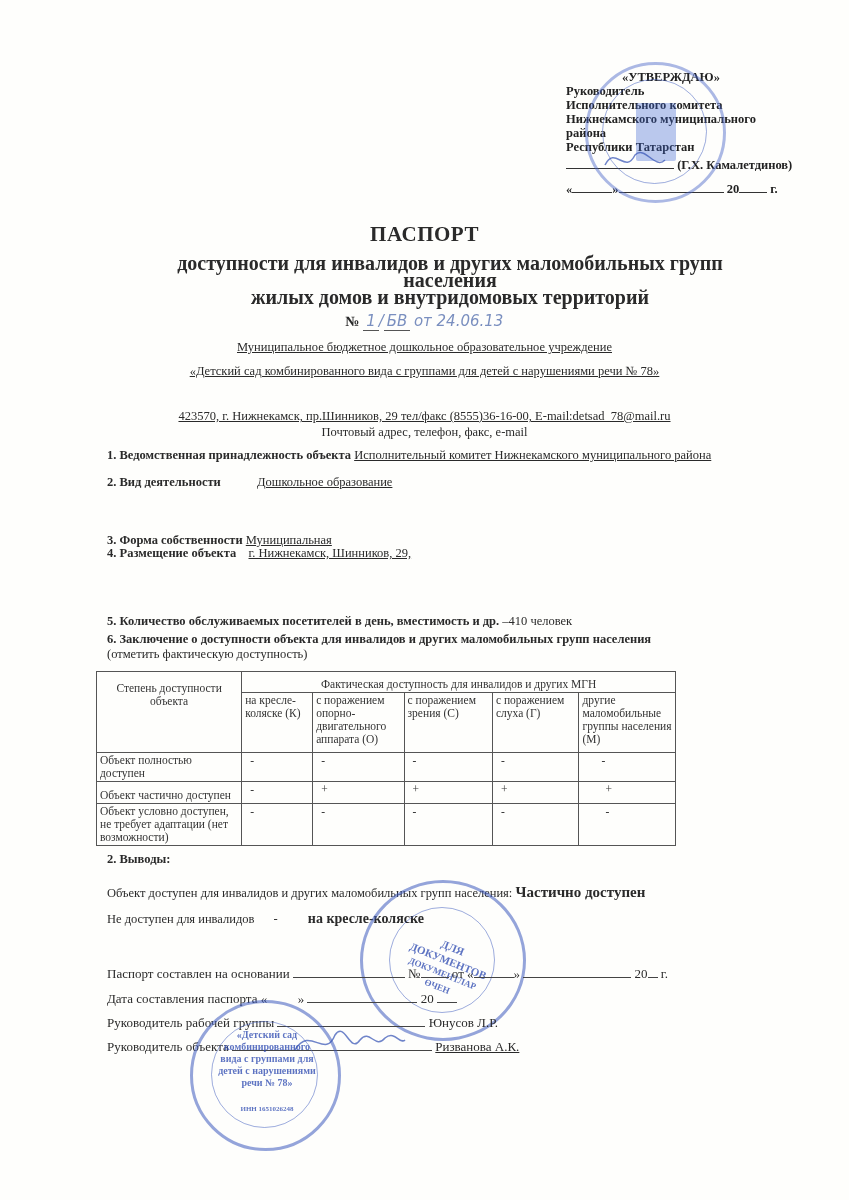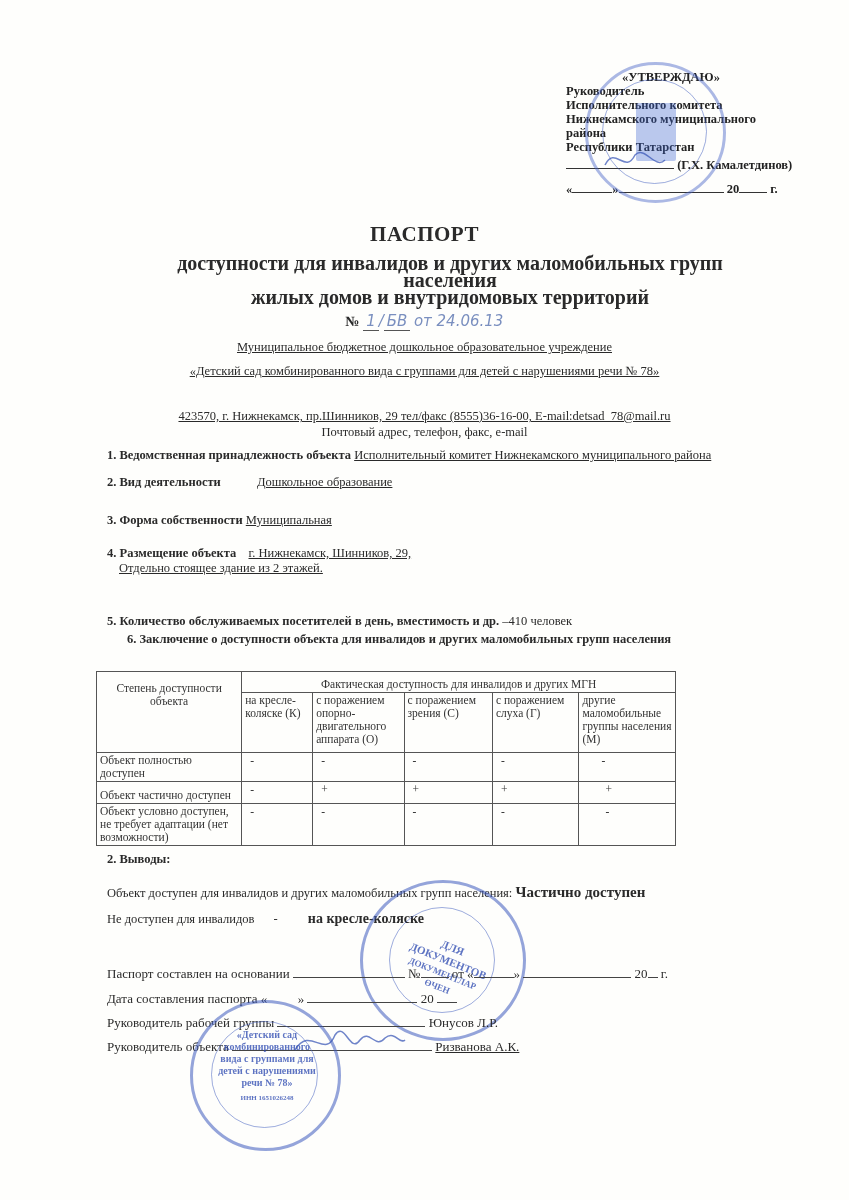--- a/index.html
+++ b/index.html
@@ -96,36 +96,36 @@
 
 <div class="abs item" style="top:448px;">
   <span class="lbl">1. Ведомственная принадлежность объекта</span>
   <span class="val">Исполнительный комитет Нижнекамского муниципального района</span>
 </div>
 <div class="abs item" style="top:475px;">
   <span class="lbl">2. Вид деятельности</span>
   <span style="display:inline-block; width:30px;"></span>
   <span class="val">Дошкольное образование</span>
 </div>
-<div class="abs item" style="top:513px;">
+<div class="abs item" style="top:533px;">
   <span class="lbl">3. Форма собственности</span>
   <span class="val">Муниципальная</span>
 </div>
 <div class="abs item" style="top:546px;">
   <span class="lbl">4. Размещение объекта</span>
   <span style="display:inline-block; width:6px;"></span>
   <span class="val">г. Нижнекамск, Шинников, 29,</span>
-  <div style="padding-left:0;"><span class="val" style="padding-left:12px;">Отдельно стоящее здание  из 2 этажей.</span></div>
 </div>
 <div class="abs item" style="top:614px;">
   <span class="lbl">5. Количество обслуживаемых посетителей в день, вместимость и др.</span>
   <span>–410 человек</span>
 </div>
-<div class="abs item" style="top:632px;margin-left:20px;">
+<div class="abs item" style="top:632px;">
   <div class="lbl">6. Заключение о доступности объекта для инвалидов и других  маломобильных групп населения</div>
+  <div>(отметить фактическую доступность)</div>
 </div>
 
 <table class="acc">
   <colgroup>
     <col style="width:187px">
       <col style="width:87px">
       <col style="width:100px">
       <col style="width:101px">
       <col style="width:98px">
       <col style="width:103px">
@@ -218,21 +218,21 @@
 </div>
 
 <div class="stamp" style="left:190px; top:1000px; width:145px; height:145px;">
   <div class="inner" style="left:18px; top:18px; width:105px; height:105px;"></div>
   <div class="stamp-txt" style="left:24px; top:26px; width:100px; font-size:10px; line-height:12px;">
     <div>«Детский сад</div>
     <div>комбинированного</div>
     <div>вида с группами для</div>
     <div>детей с нарушениями</div>
     <div>речи № 78»</div>
-    <div style="font-size:7px; margin-top:3px;">ИНН 1651026248</div>
+    <div style="font-size:7px; margin-top:14px;">ИНН 1651026248</div>
   </div>
 </div>
 
 <svg class="abs" style="left:290px; top:1020px;" width="120" height="50">
   <path d="M5,30 C20,5 35,40 45,15 C55,0 60,35 70,20 C80,8 85,30 95,18 C105,10 110,25 115,20" fill="none" stroke="rgba(50,80,180,0.7)" stroke-width="1.5"></path>
 </svg>
 <svg class="abs" style="left:600px; top:140px;" width="70" height="40">
   <path d="M5,25 C15,5 25,35 35,15 C45,5 55,30 65,20" fill="none" stroke="rgba(50,80,180,0.7)" stroke-width="1.5"></path>
 </svg>
 

